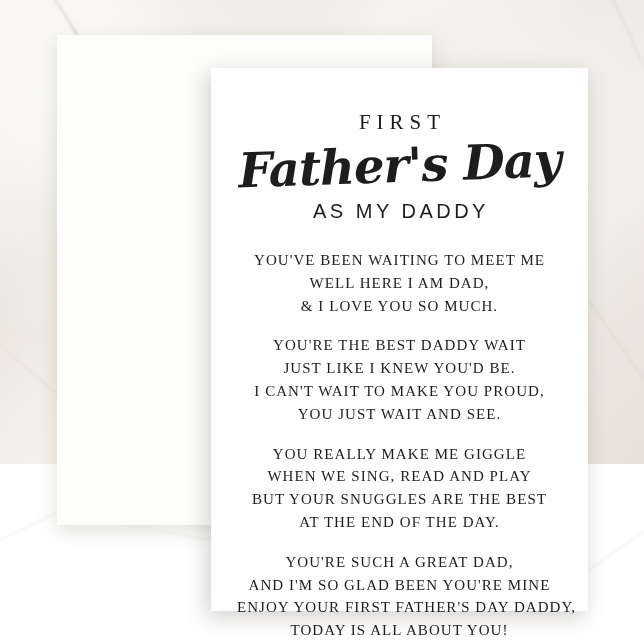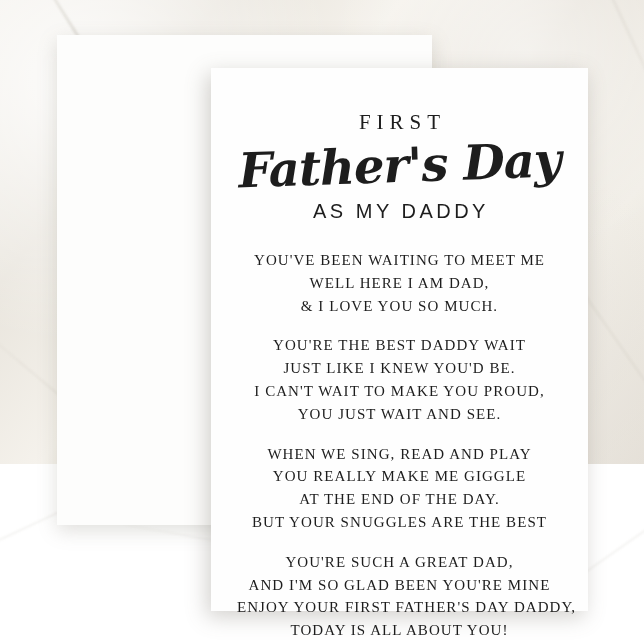--- a/index.html
+++ b/index.html
@@ -137,24 +137,24 @@
         <div>WELL HERE I AM DAD,</div>
         <div>&amp; I LOVE YOU SO MUCH.</div>
       </div>
       <div class="stanza">
         <div>YOU'RE THE BEST DADDY WAIT</div>
         <div>JUST LIKE I KNEW YOU'D BE.</div>
         <div>I CAN'T WAIT TO MAKE YOU PROUD,</div>
         <div>YOU JUST WAIT AND SEE.</div>
       </div>
       <div class="stanza">
+        <div>YOU REALLY MAKE ME GIGGLE</div>
         <div>WHEN WE SING, READ AND PLAY</div>
-        <div>YOU REALLY MAKE ME GIGGLE</div>
+        <div>BUT YOUR SNUGGLES ARE THE BEST</div>
         <div>AT THE END OF THE DAY.</div>
-        <div>BUT YOUR SNUGGLES ARE THE BEST</div>
       </div>
       <div class="stanza">
         <div>YOU'RE SUCH A GREAT DAD,</div>
         <div>AND I'M SO GLAD BEEN YOU'RE MINE</div>
         <div>ENJOY YOUR FIRST FATHER'S DAY DADDY,</div>
         <div>TODAY IS ALL ABOUT YOU!</div>
       </div>
     </div>
 
     <div class="heart">♥</div>

